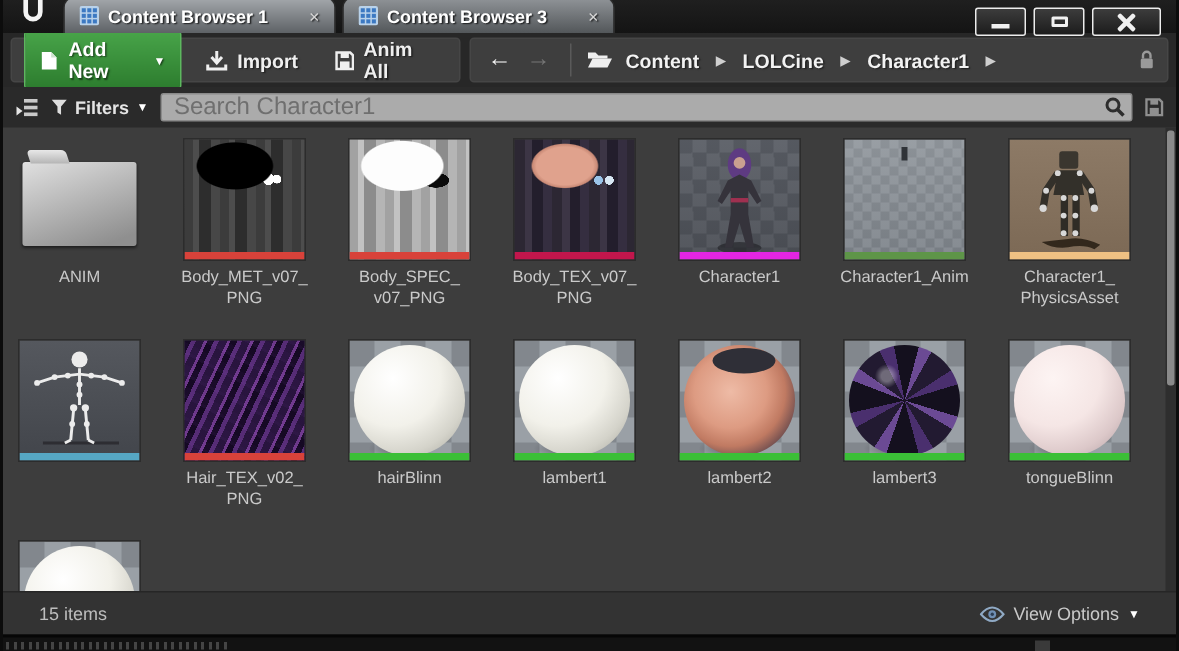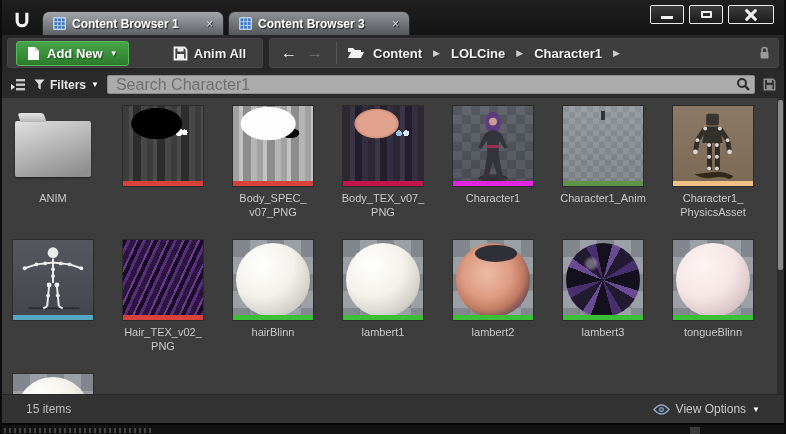--- a/index.html
+++ b/index.html
@@ -3,21 +3,21 @@
 <meta charset="utf-8">
 <style>
   html,body{margin:0;padding:0;background:#000;}
   .window{
     width:786px;height:434px;position:relative;overflow:hidden;
     font-family:"Liberation Sans",sans-serif;
     background:#2b2b2b;display:flex;flex-direction:column;
     border-left:2px solid #0c0c0c;border-right:2px solid #0c0c0c;box-sizing:border-box;
   }
   
-  .titlebar{height:35px;background:linear-gradient(#1f1f1f,#141414);display:flex;align-items:flex-end;position:relative;flex:none;}
+  .titlebar{height:22px;background:linear-gradient(#1f1f1f,#141414);display:flex;align-items:flex-end;position:relative;flex:none;}
   .logo{width:40px;height:30px;display:flex;align-items:center;justify-content:center;}
   .tabs{display:flex;align-items:flex-end;height:30px;}
   .tab{
     width:182px;height:24px;display:flex;align-items:center;gap:6px;
     padding:0 8px 0 10px;box-sizing:border-box;
     border-radius:7px 7px 0 0;margin-right:4px;
     border:1px solid #2a2a2a;border-bottom:none;
     font-size:12px;font-weight:bold;color:#fff;
     text-shadow:1px 1px 1px rgba(0,0,0,.75);
   }
@@ -30,21 +30,21 @@
     background:linear-gradient(#3c3c3c,#1c1c1c);display:flex;align-items:center;justify-content:center;position:relative;}
   .winbtn.wide{width:44px;}
   .glyph-min{width:12px;height:3px;background:#f0f0f0;margin-top:6px;}
   .glyph-max{width:11px;height:7px;border:2px solid #f0f0f0;box-sizing:border-box;border-radius:1px;}
   .glyph-x1,.glyph-x2{position:absolute;left:50%;top:50%;width:15px;height:3px;background:#f0f0f0;border-radius:1px;}
   .glyph-x1{transform:translate(-50%,-50%) rotate(45deg);}
   .glyph-x2{transform:translate(-50%,-50%) rotate(-45deg);}
   
   .toolbar{height:36px;background:#272727;display:flex;gap:6px;padding:3px 5px;box-sizing:border-box;flex:none;}
   .tool-panel{background:#3e3e3e;border:1px solid #464646;border-radius:3px;display:flex;align-items:center;gap:4px;padding:0 8px;}
-  .tool-panel.left{width:256px;box-sizing:border-box;}
+  .tool-panel.left{width:300px;box-sizing:border-box;}
   .tool-panel.right{flex:1;}
   .btn-addnew{
     display:flex;align-items:center;gap:7px;
     background:linear-gradient(#48a449,#2c7c2e);
     border:1px solid #5cb85e;border-radius:3px;
     padding:4px 10px;color:#fff;font-weight:bold;font-size:13px;
     text-shadow:1px 1px 1px rgba(0,0,0,.5);
   }
   .tool-btn{display:flex;align-items:center;gap:6px;color:#efefef;font-weight:bold;font-size:13px;
     padding:4px 8px;text-shadow:1px 1px 1px rgba(0,0,0,.5);}
@@ -207,20 +207,27 @@
     <div class="tool-panel left">
       <div class="btn-addnew">
         <svg width="13" height="15" viewBox="0 0 13 15">
           <path d="M1 1 h7 l4 4 v9 h-11 z" fill="#fff"></path>
           <path d="M8 1 l4 4 h-4 z" fill="#cfe3cf"></path>
         </svg>
         <span>Add New</span>
         <span class="caret">▼</span>
       </div>
       <div class="spacer"></div>
+      <div class="tool-btn">
+        <svg width="15" height="15" viewBox="0 0 15 15">
+          <path d="M7.5 1 v7 M4 5 l3.5 4 3.5 -4" fill="none" stroke="#efefef" stroke-width="2"></path>
+          <path d="M1.5 10 v3 h12 v-3" fill="none" stroke="#efefef" stroke-width="2"></path>
+        </svg>
+        <span>Import</span>
+      </div>
       <div class="spacer"></div>
       <div class="tool-btn">
         <svg width="15" height="15" viewBox="0 0 15 15">
           <path d="M1.5 1.5 h10 l2 2 v10 h-12 z" fill="none" stroke="#efefef" stroke-width="1.8"></path>
           <rect x="4" y="8" width="7" height="5" fill="#efefef"></rect>
           <rect x="4.5" y="1.5" width="6" height="4" fill="#efefef"></rect>
         </svg>
         <span>Anim All</span>
       </div>
     </div>
@@ -281,20 +288,21 @@
             <div class="folder-glyph"></div>
           </div>
           <div class="label">ANIM</div>
         </div>
         <div class="tile">
           <div class="thumb-slot">
             <div class="thumb th-tex-met">
               <div class="bar" style="background: rgb(216, 66, 58);"></div>
             </div>
           </div>
+          <div class="label">Body_​MET_​v07_​PNG</div>
         </div>
         <div class="tile">
           <div class="thumb-slot">
             <div class="thumb th-tex-spec">
               <div class="bar" style="background: rgb(216, 66, 58);"></div>
             </div>
           </div>
           <div class="label">Body_​SPEC_​v07_​PNG</div>
         </div>
         <div class="tile">

